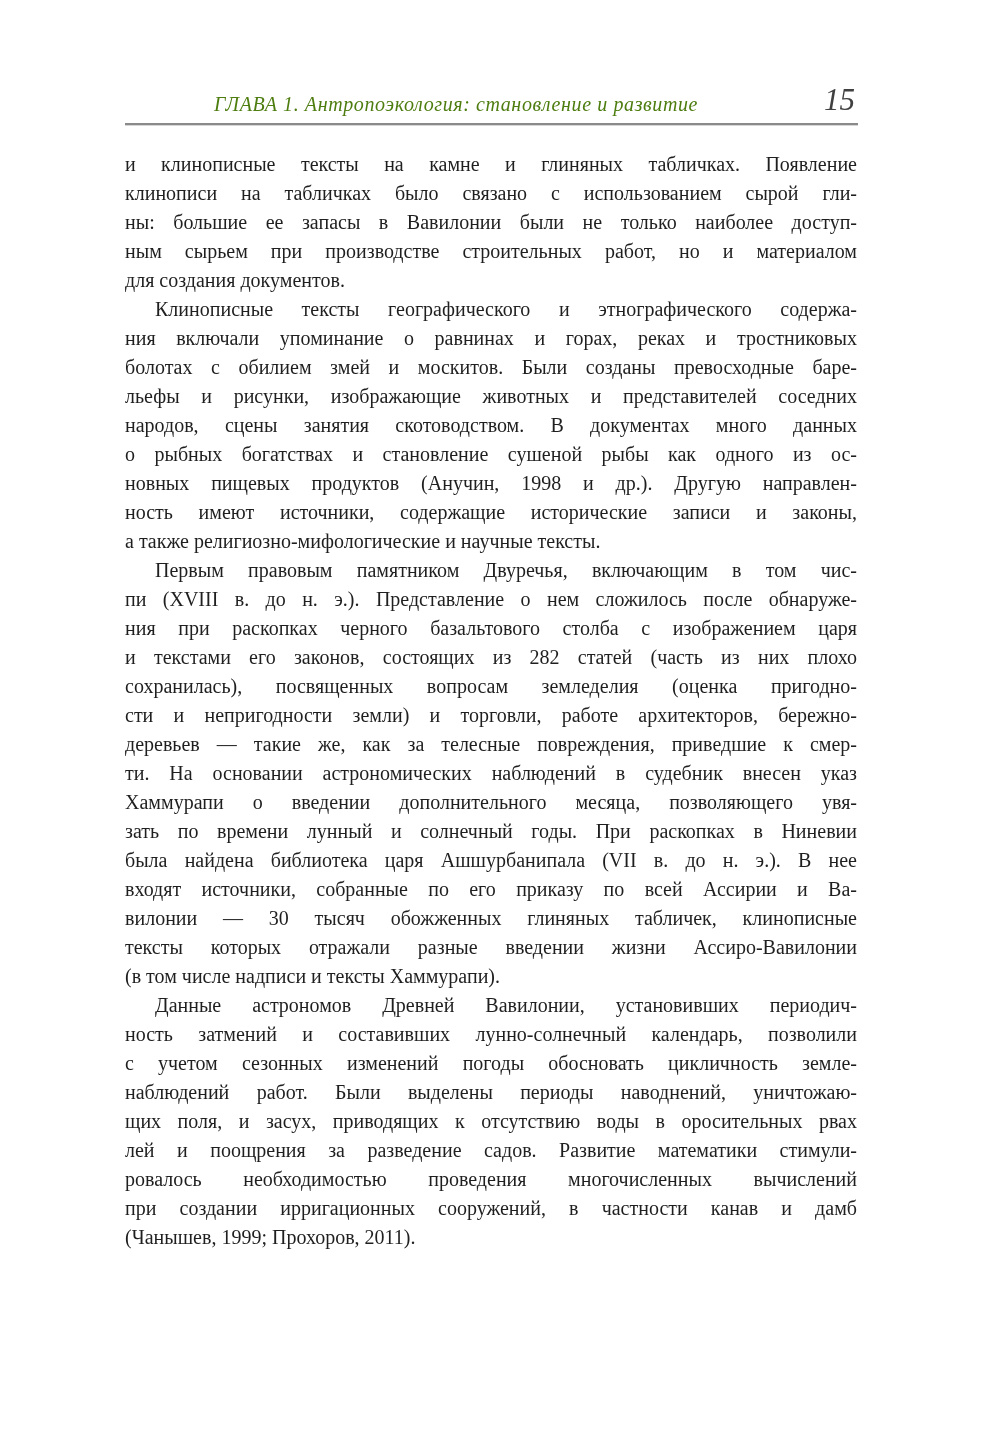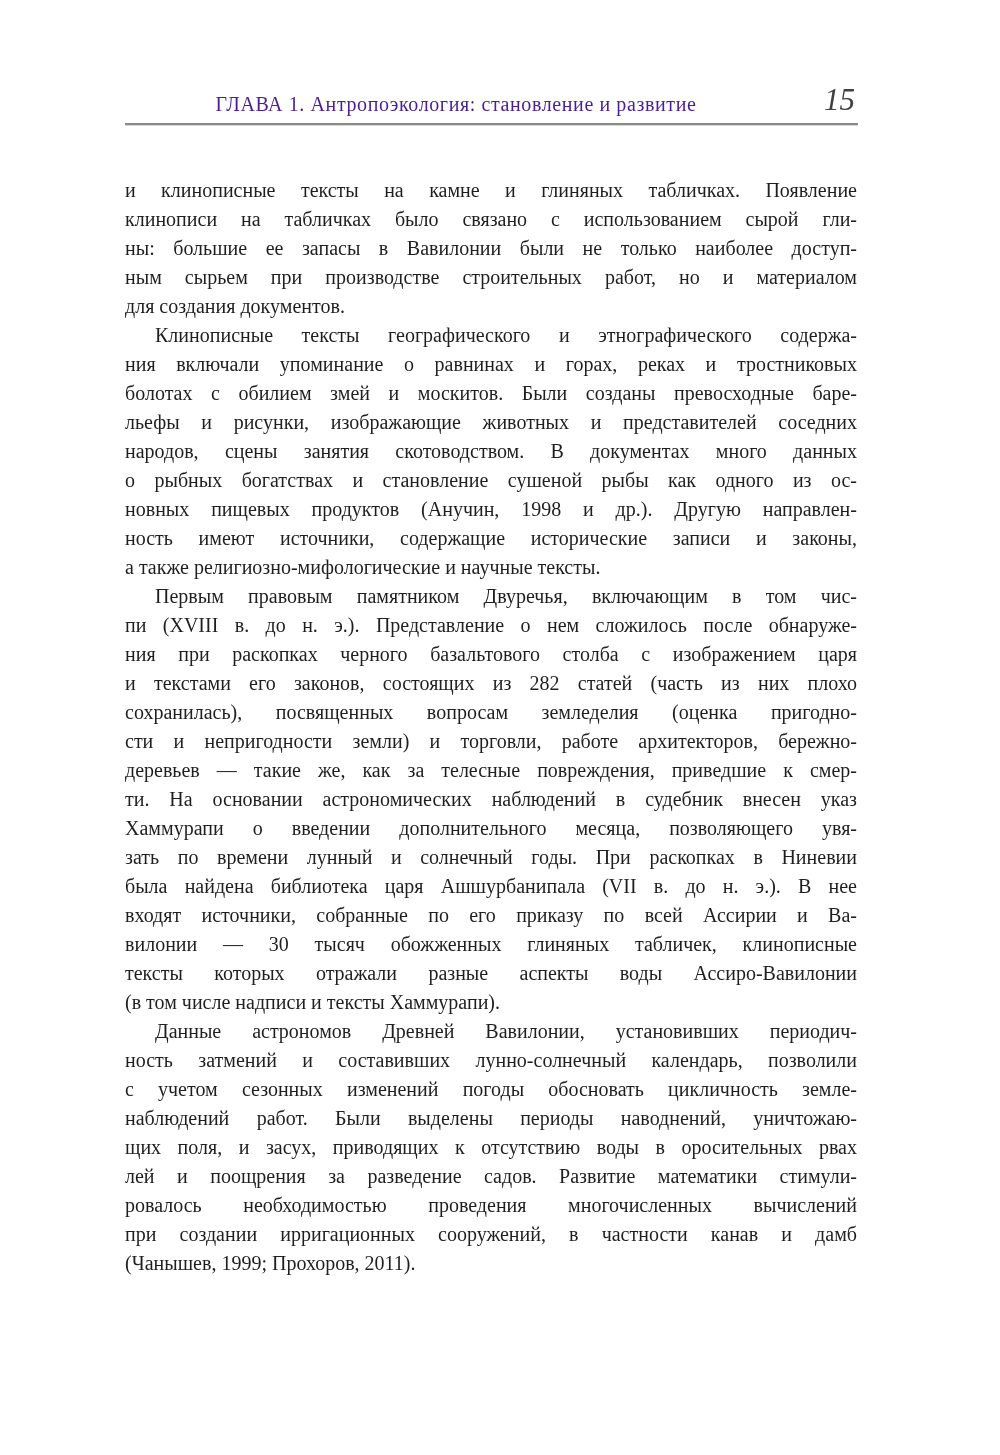--- a/index.html
+++ b/index.html
@@ -13,23 +13,24 @@
   }
   .header {
     position: absolute;
     left: 125px;
     top: 90px;
     width: 732px;
     height: 30px;
   }
   .running-title {
     text-align: center;
+    font-style: italic;
     font-size: 20px;
     letter-spacing: 0.6px;
-    color: #4c1d95;
+    color: #4d7c0f;
     padding-right: 70px; 
     line-height: 28px;
     white-space: nowrap;
   }
   .page-number {
     position: absolute;
     right: 2px;
     top: -8px;
     font-style: italic;
     font-size: 31px;
@@ -45,21 +46,20 @@
     border-bottom: 1px solid #d6d6d6;
   }
   .body-text {
     position: absolute;
     left: 125px;
     top: 150px;
     width: 732px;
     font-size: 20px;
     line-height: 29px;
     color: #1f1f1f;
-    margin-top: 26px;
   }
   .line {
     height: 29px;
     text-align: justify;
     text-align-last: justify;
     overflow: hidden;
   }
   .line.last {
     text-align-last: left;
   }
@@ -97,21 +97,21 @@
       <div class="line">и текстами его законов, состоящих из 282 статей (часть из них плохо</div>
       <div class="line">сохранилась), посвященных вопросам земледелия (оценка пригодно-</div>
       <div class="line">сти и непригодности земли) и торговли, работе архитекторов, бережно-</div>
       <div class="line">деревьев — такие же, как за телесные повреждения, приведшие к смер-</div>
       <div class="line">ти. На основании астрономических наблюдений в судебник внесен указ</div>
       <div class="line">Хаммурапи о введении дополнительного месяца, позволяющего увя-</div>
       <div class="line">зать по времени лунный и солнечный годы. При раскопках в Ниневии</div>
       <div class="line">была найдена библиотека царя Ашшурбанипала (VII в. до н. э.). В нее</div>
       <div class="line">входят источники, собранные по его приказу по всей Ассирии и Ва-</div>
       <div class="line">вилонии — 30 тысяч обожженных глиняных табличек, клинописные</div>
-      <div class="line">тексты которых отражали разные аспекты воды Ассиро-Вавилонии</div>
+      <div class="line">тексты которых отражали разные введении жизни Ассиро-Вавилонии</div>
       <div class="line last">(в том числе надписи и тексты Хаммурапи).</div>
       <div class="line indent">Данные астрономов Древней Вавилонии, установивших периодич-</div>
       <div class="line">ность затмений и составивших лунно-солнечный календарь, позволили</div>
       <div class="line">с учетом сезонных изменений погоды обосновать цикличность земле-</div>
       <div class="line">наблюдений работ. Были выделены периоды наводнений, уничтожаю-</div>
       <div class="line">щих поля, и засух, приводящих к отсутствию воды в оросительных рвах</div>
       <div class="line">лей и поощрения за разведение садов. Развитие математики стимули-</div>
       <div class="line">ровалось необходимостью проведения многочисленных вычислений</div>
       <div class="line">при создании ирригационных сооружений, в частности канав и дамб</div>
       <div class="line last">(Чанышев, 1999; Прохоров, 2011).</div>

